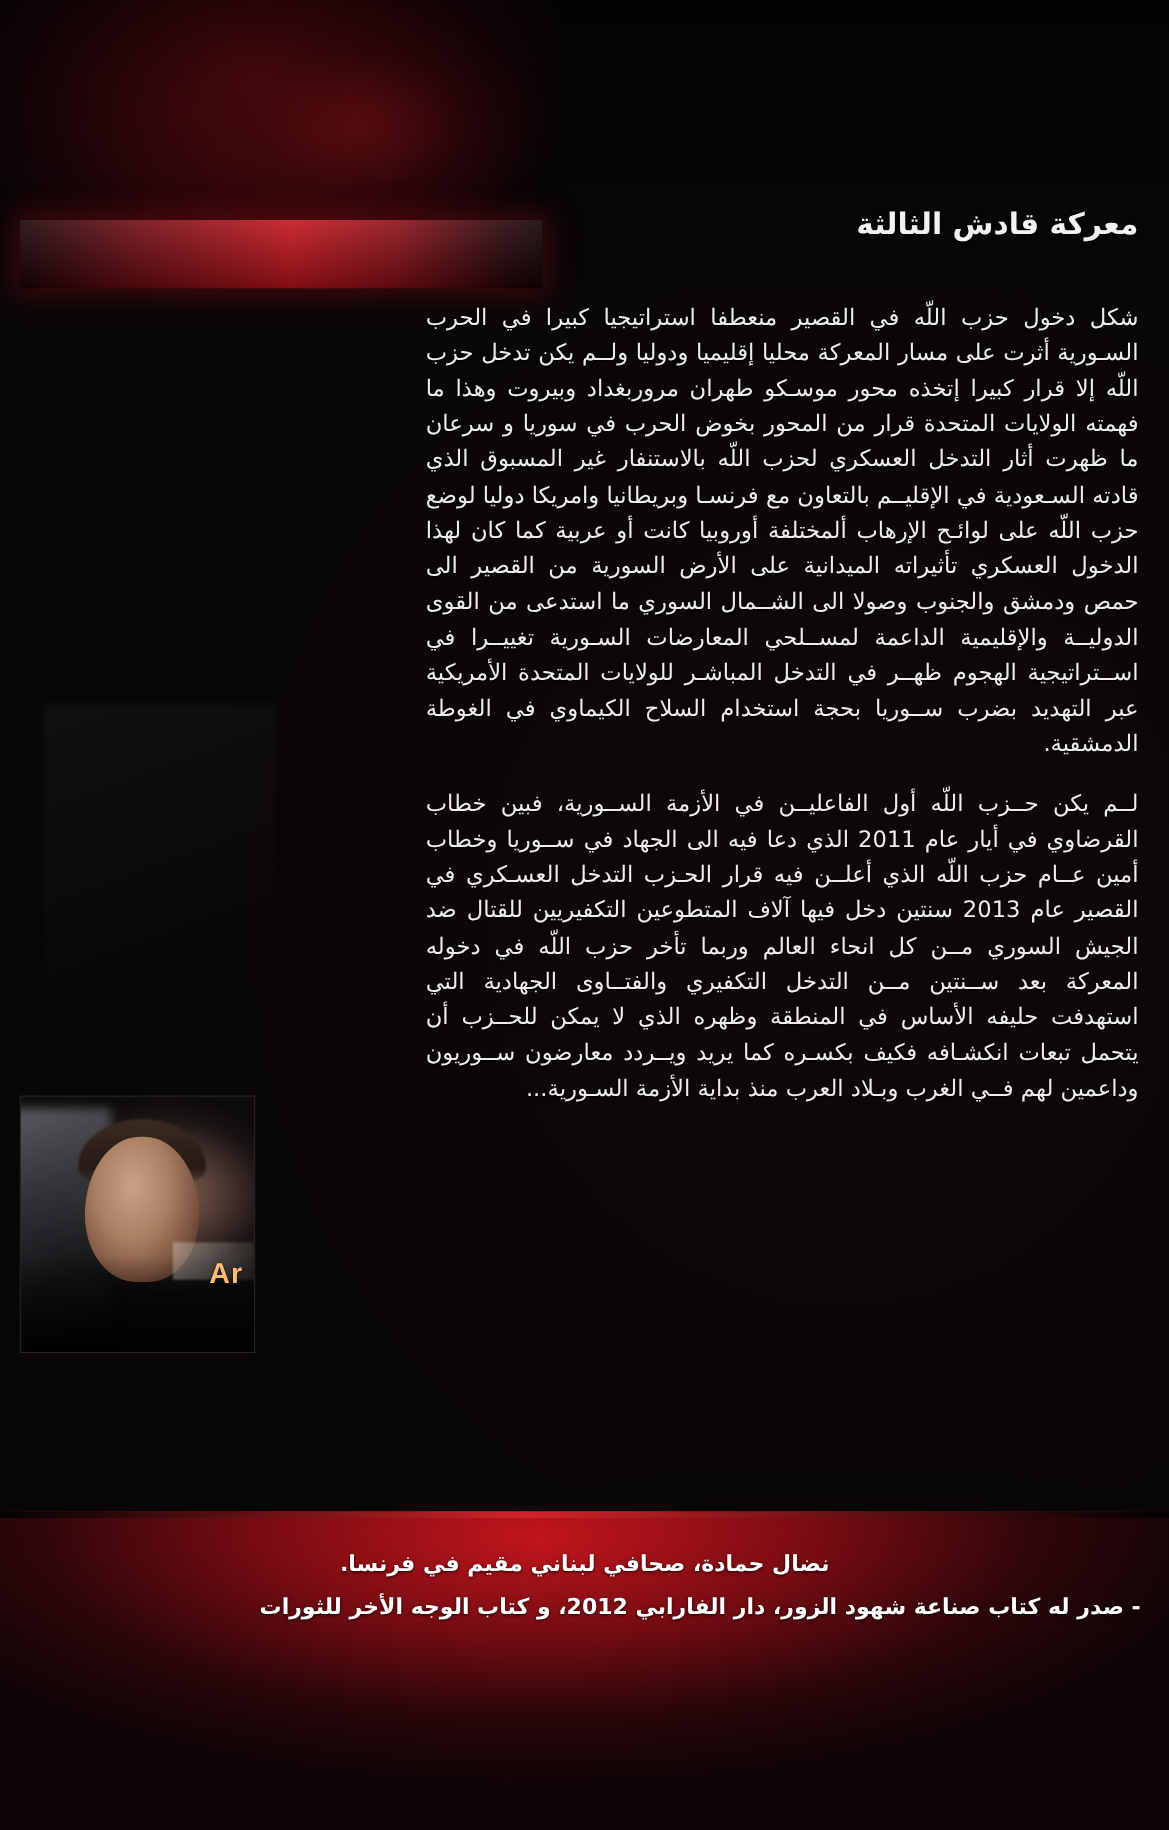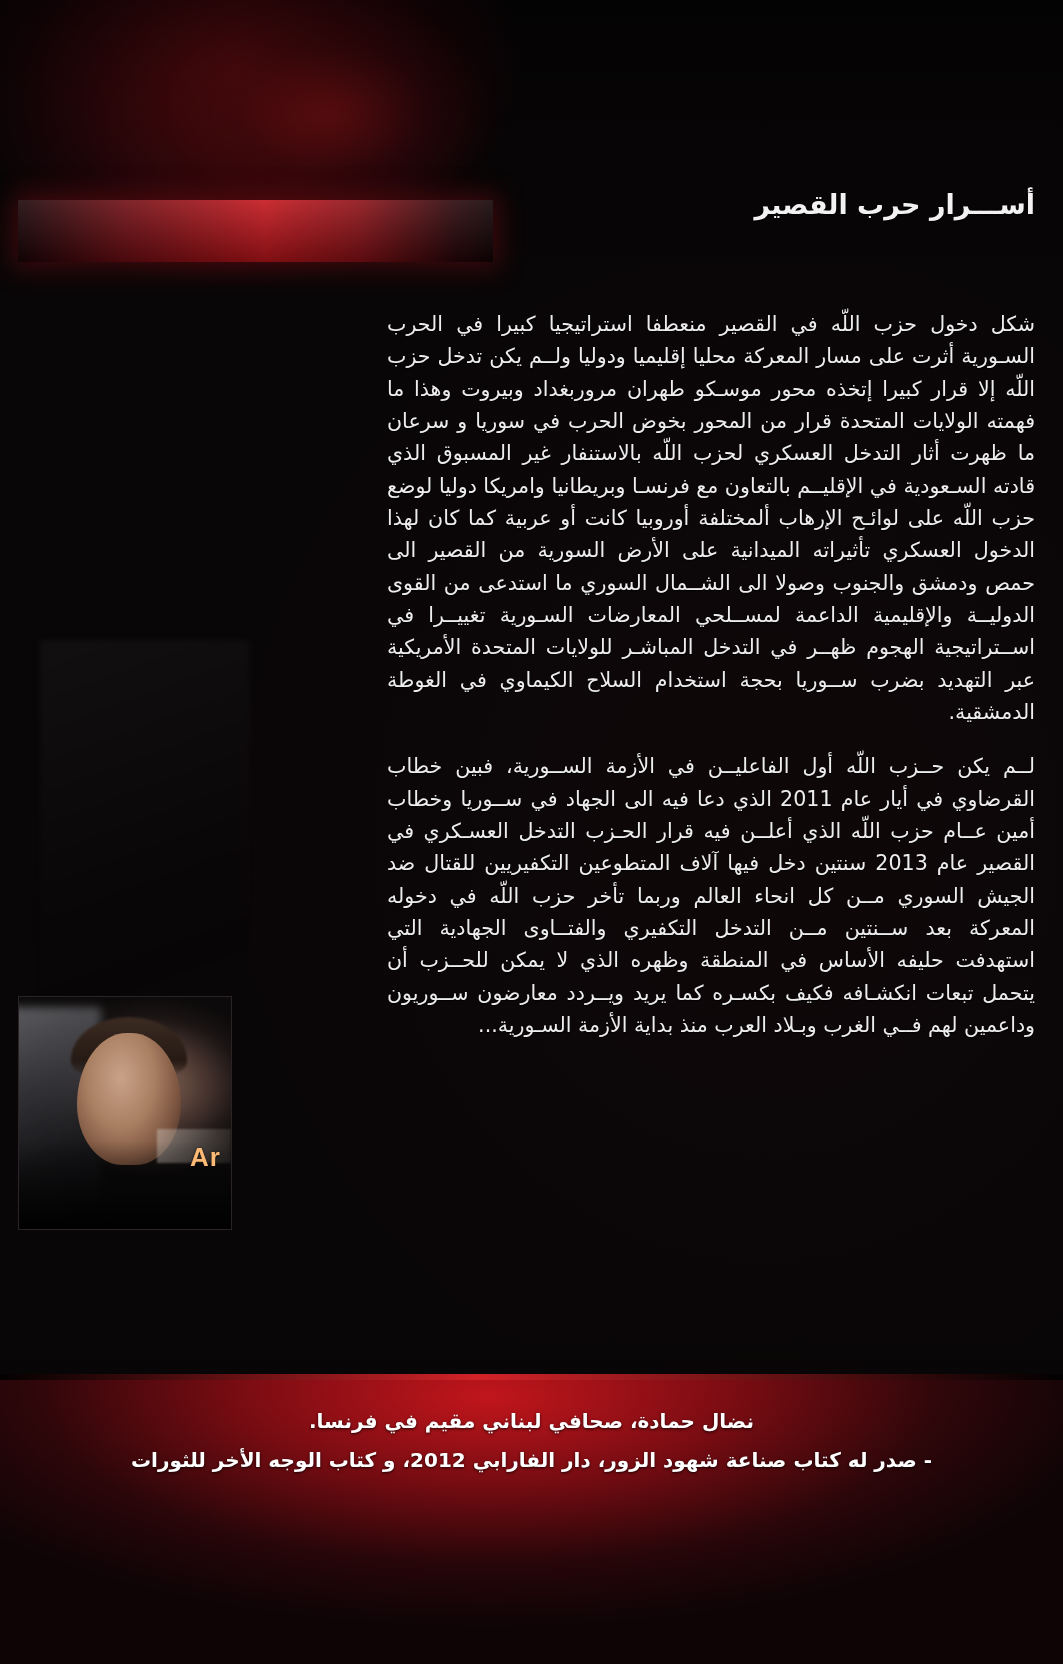--- a/index.html
+++ b/index.html
@@ -88,21 +88,20 @@
     position: absolute;
     right: 28px;
     top: 272px;
     width: 648px;
     color: #ededed;
     font-size: 20.6px;
     line-height: 1.57;
     text-align: justify;
     text-justify: inter-word;
     text-shadow: 0 1px 1px rgba(0,0,0,0.85);
-    margin-top: 36px;
   }
   .body-col p {
     margin: 0 0 22px 0;
   }
   .body-col p:last-child { margin-bottom: 0; }
   .photo-bottom {
     position: absolute;
     left: 18px;
     top: 996px;
     width: 212px;
@@ -190,36 +189,36 @@
     top: 28px;
     color: #ffffff;
     font-size: 20px;
     font-weight: bold;
     line-height: 1.95;
     text-align: center;
     text-shadow: 0 1px 3px rgba(0,0,0,0.8);
   }
   .bio .line { display: block; }
   .bio .line.l2 { text-align: center; }
-  .bio .line.l3 { text-align: center; }
+  .bio .line.l3 { text-align: right; }
   .bio .line.l4 { text-align: center; }
 </style>
 </head>
 <body>
 
 <div class="bg-base"></div>
 <div class="bg-red-glow"></div>
 <div class="bg-red-glow2"></div>
 <div class="bg-faint-texture"></div>
 <div class="bg-vignette"></div>
 
 <div class="title-banner"></div>
 
 <div class="title-block">
-  <span class="title-line">أســـرار حرب القصير</span>
+  <span class="title-line">معركة قادش الثالثة</span>
 </div>
 
 <div class="body-col">
   <p>شكل دخول حزب اللّه في القصير منعطفا استراتيجيا كبيرا في الحرب السـورية أثرت على مسار المعركة محليا إقليميا ودوليا ولــم يكن تدخل حزب اللّه إلا قرار كبيرا إتخذه محور موسـكو طهران مروربغداد وبيروت وهذا ما فهمته الولايات المتحدة قرار من المحور بخوض الحرب في سوريا و سرعان ما ظهرت أثار التدخل العسكري لحزب اللّه بالاستنفار غير المسبوق الذي قادته السـعودية في الإقليــم بالتعاون مع فرنسـا وبريطانيا وامريكا دوليا لوضع حزب اللّه على لوائـح الإرهاب ألمختلفة أوروبيا كانت أو عربية كما كان لهذا الدخول العسكري تأثيراته الميدانية على الأرض السورية من القصير الى حمص ودمشق والجنوب وصولا الى الشــمال السوري ما استدعى من القوى الدوليــة والإقليمية الداعمة لمســلحي المعارضات السـورية تغييــرا في اســتراتيجية الهجوم ظهــر في التدخل المباشـر للولايات المتحدة الأمريكية عبر التهديد بضرب ســوريا بحجة استخدام السلاح الكيماوي في الغوطة الدمشقية.</p>
   <p>لــم يكن حــزب اللّه أول الفاعليــن في الأزمة الســورية، فبين خطاب القرضاوي في أيار عام 2011 الذي دعا فيه الى الجهاد في ســوريا وخطاب أمين عــام حزب اللّه الذي أعلــن فيه قرار الحـزب التدخل العسـكري في القصير عام 2013 سنتين دخل فيها آلاف المتطوعين التكفيريين للقتال ضد الجيش السوري مــن كل انحاء العالم وربما تأخر حزب اللّه في دخوله المعركة بعد ســنتين مــن التدخل التكفيري والفتــاوى الجهادية التي استهدفت حليفه الأساس في المنطقة وظهره الذي لا يمكن للحــزب أن يتحمل تبعات انكشـافه فكيف بكسـره كما يريد ويــردد معارضون ســوريون وداعمين لهم فــي الغرب وبـلاد العرب منذ بداية الأزمة السـورية...</p>
 </div>
 
 <div class="photo-bottom">
   <div class="ph-bg"></div>
   <div class="ph-blur-left"></div>

